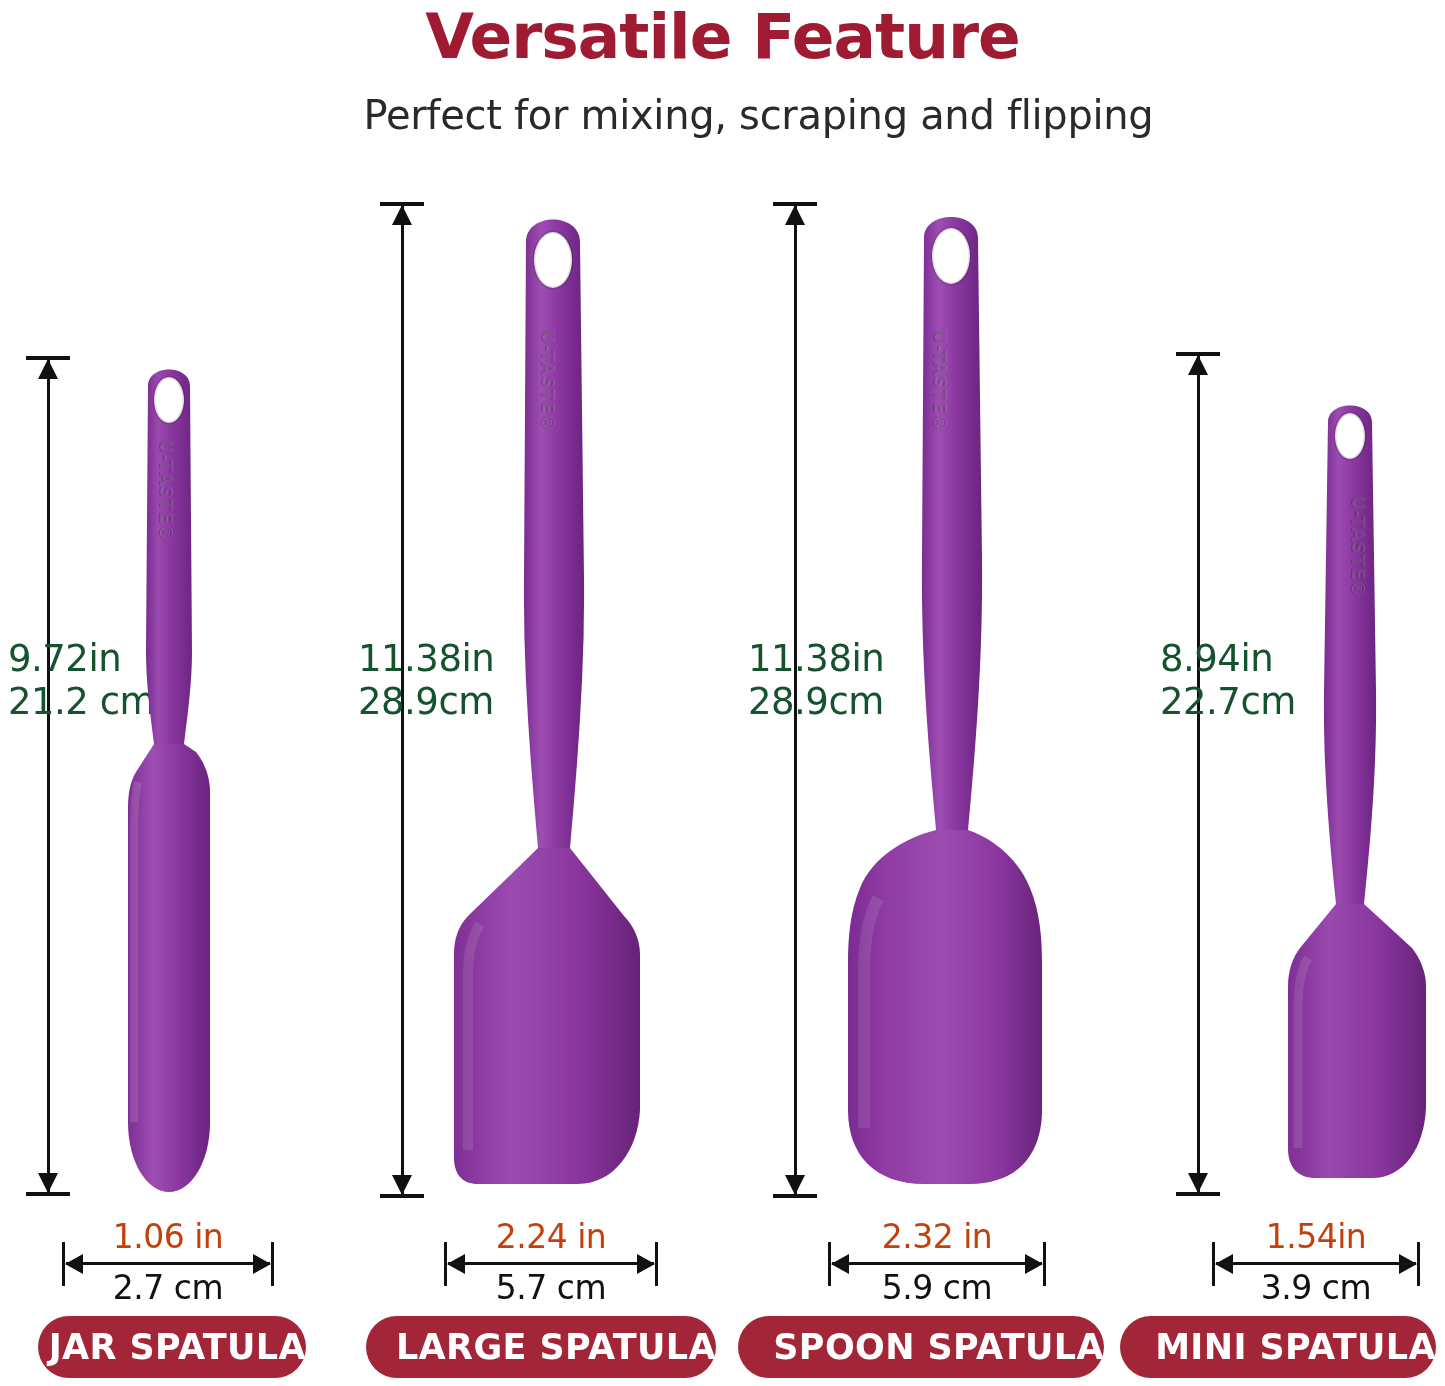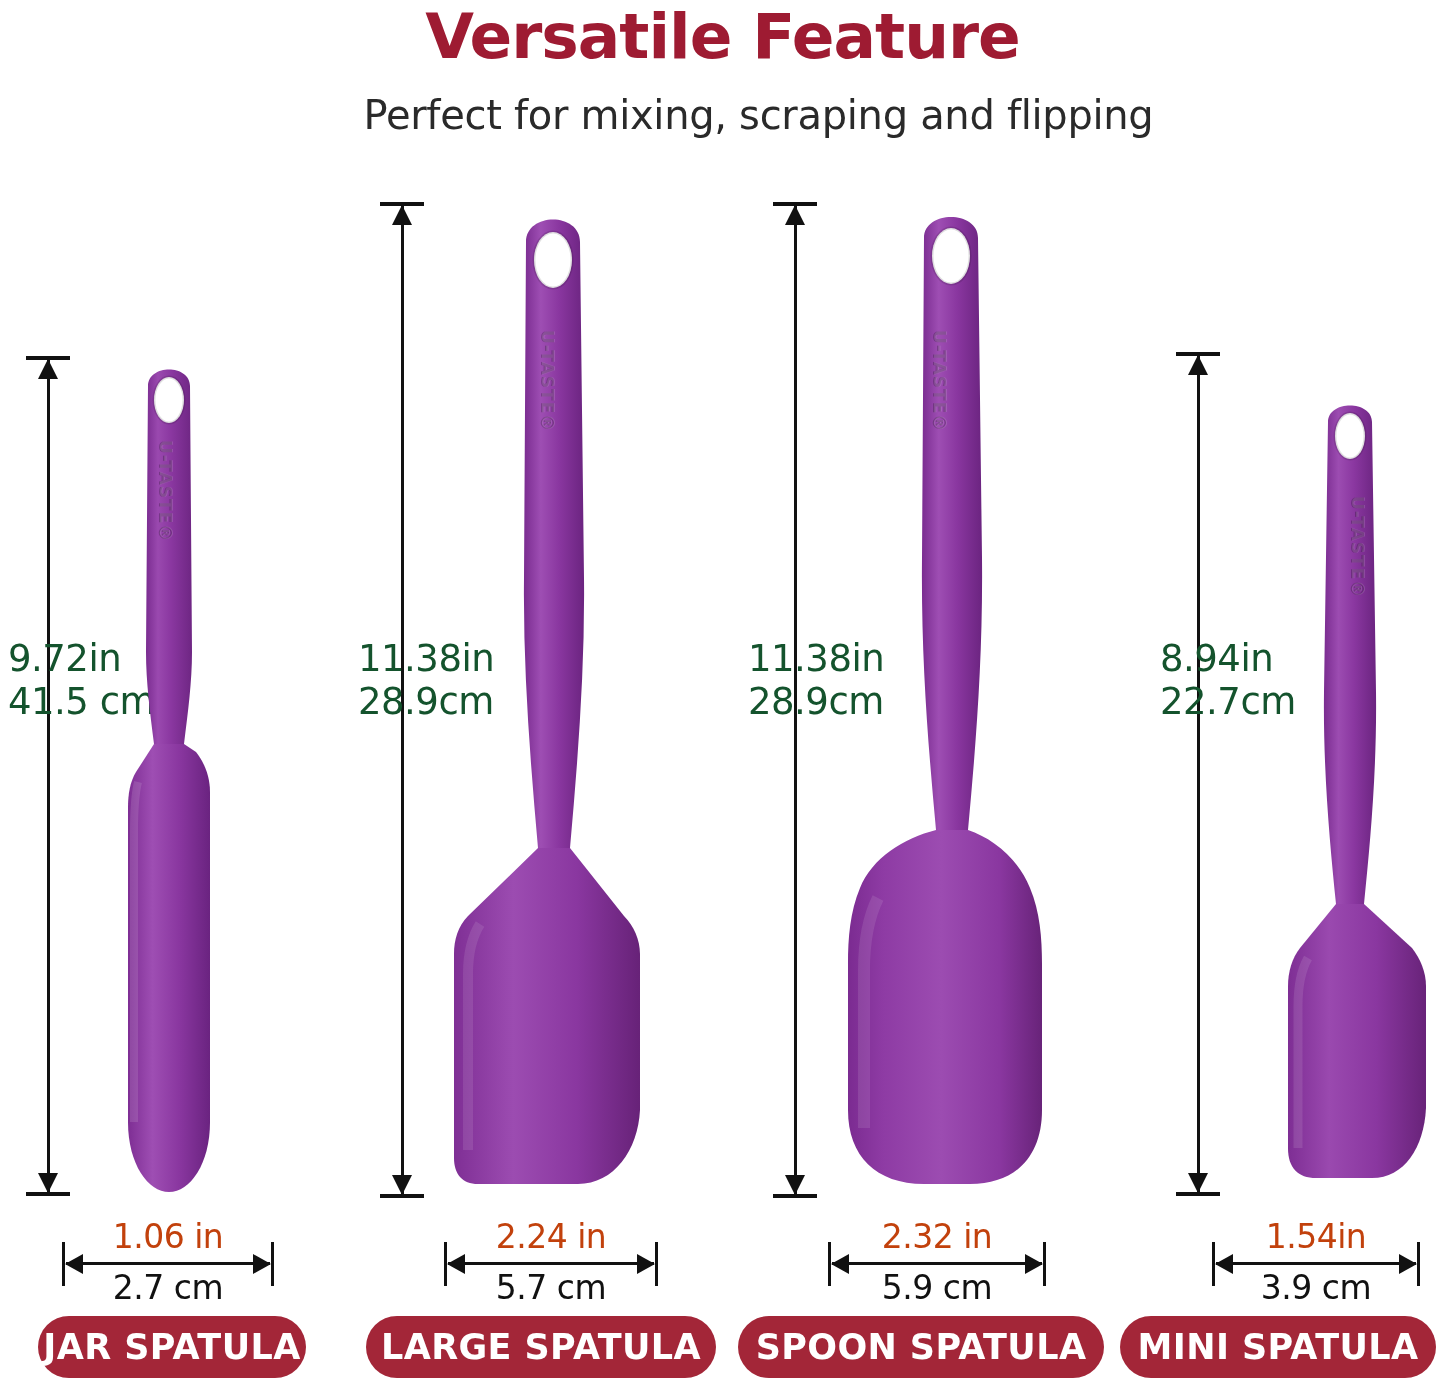--- a/index.html
+++ b/index.html
@@ -51,21 +51,21 @@
   .hdim .bar{position:absolute;top:34px;left:4px;right:4px;height:3px;background:#111;}
   .hdim .ah{position:absolute;top:26px;width:0;height:0;border-top:10px solid transparent;border-bottom:10px solid transparent;}
   .hdim .ah.l{left:3px;border-right:18px solid #111;}
   .hdim .ah.r{right:3px;border-left:18px solid #111;}
   .hdim .above{position:absolute;bottom:42px;left:0;right:0;text-align:center;font-size:33px;color:#c2410c;letter-spacing:-.5px;white-space:nowrap;}
   .hdim .below{position:absolute;top:40px;left:0;right:0;text-align:center;font-size:33px;color:#111;letter-spacing:-.5px;white-space:nowrap;}
 
   
   .pill{
     position:absolute;height:62px;border-radius:31px;background:#A32638;
-    display:flex;align-items:center;justify-content:center;
+    display:flex;align-items:center;justify-content:flex-end;
     color:#ffffff;font-weight:700;font-size:35px;letter-spacing:.4px;
   }
 
   
   .spat{position:absolute;}
   .logo{
     position:absolute;color:rgba(255,255,255,.13);
     font-size:17px;font-weight:700;letter-spacing:1px;
     transform:rotate(90deg);transform-origin:left top;
     text-shadow:0 1px 0 rgba(0,0,0,.22);pointer-events:none;white-space:nowrap;
@@ -83,21 +83,21 @@
 
     <div class="vdim" style="left:48px;top:356px;height:840px;">
       <div class="cap top"></div>
       <div class="shaft"></div>
       <div class="ah up"></div>
       <div class="ah dn"></div>
       <div class="cap bot"></div>
     </div>
     <div class="vlabel" style="left:8px;top:638px;">
       <div>9.72in</div>
-      <div>41.5 cm</div>
+      <div>21.2 cm</div>
     </div>
 
     <svg class="spat" style="left:108px;top:352px;" width="122" height="850" viewBox="0 0 122 850">
       <defs>
         <linearGradient id="gJar" x1="0" y1="0" x2="1" y2="0">
           <stop offset="0%" stop-color="#7A2C90"></stop>
           <stop offset="26%" stop-color="#9A49AF"></stop>
           <stop offset="55%" stop-color="#8A37A0"></stop>
           <stop offset="100%" stop-color="#6E2683"></stop>
         </linearGradient>

